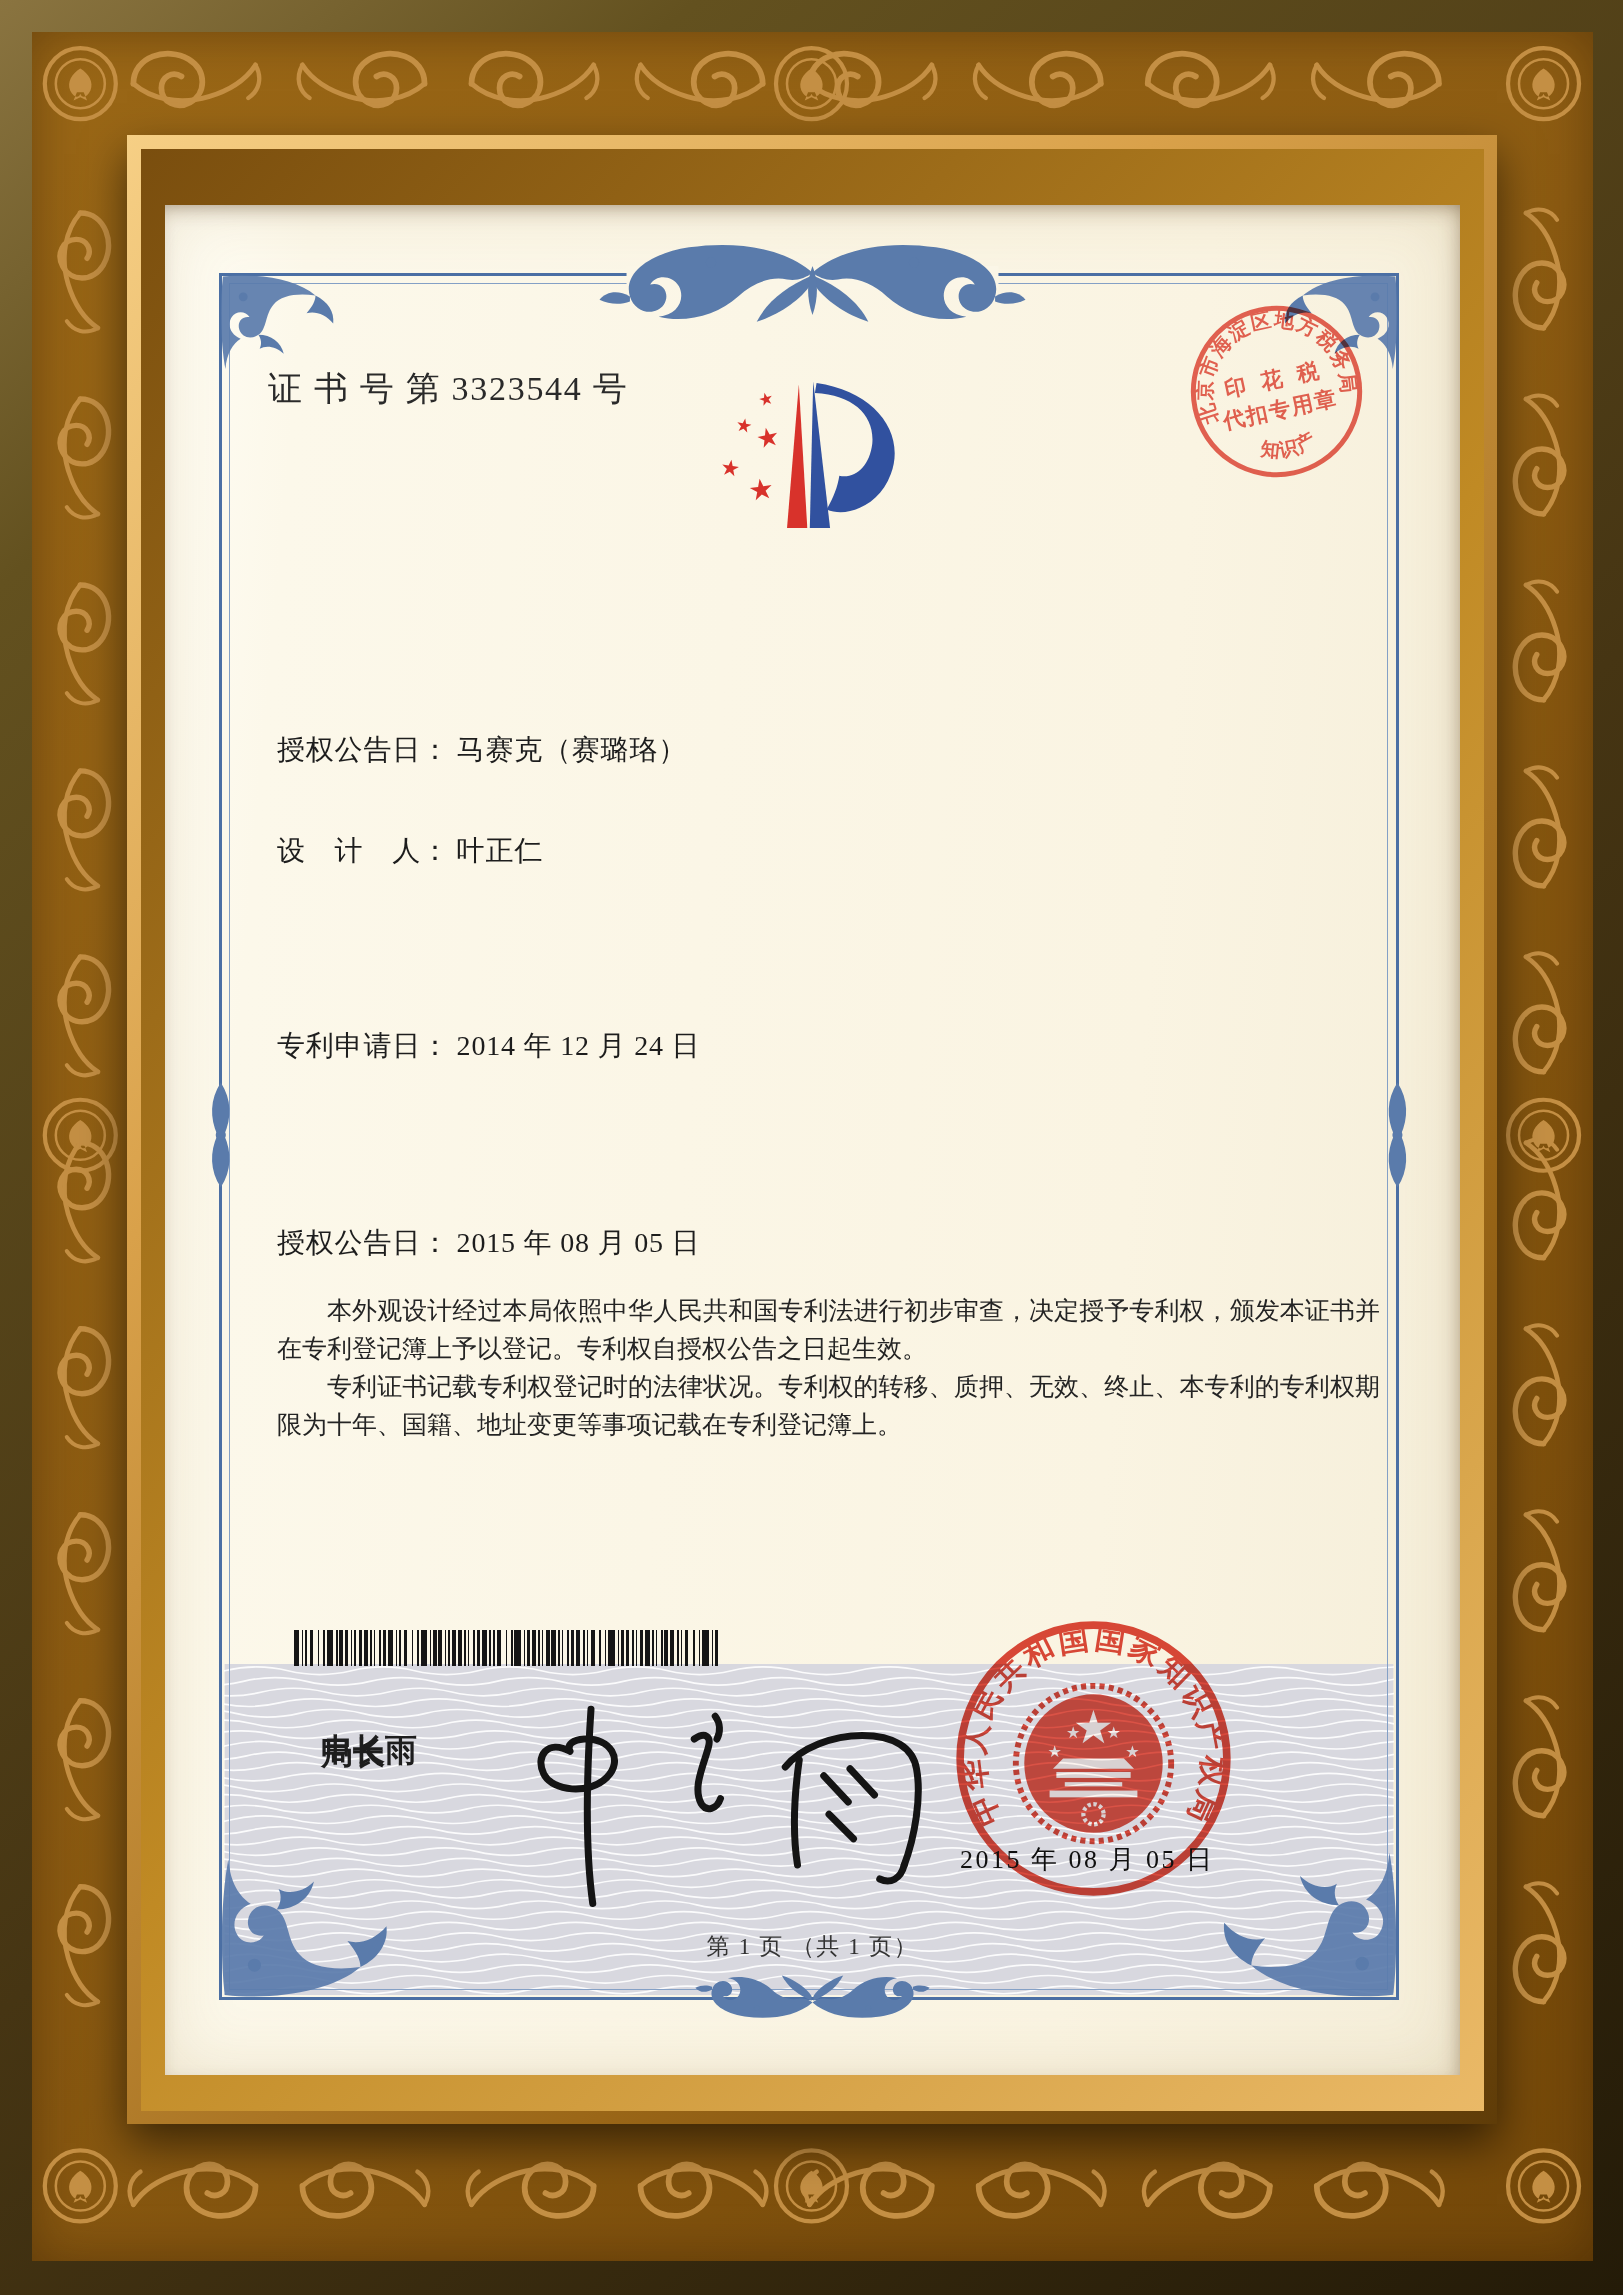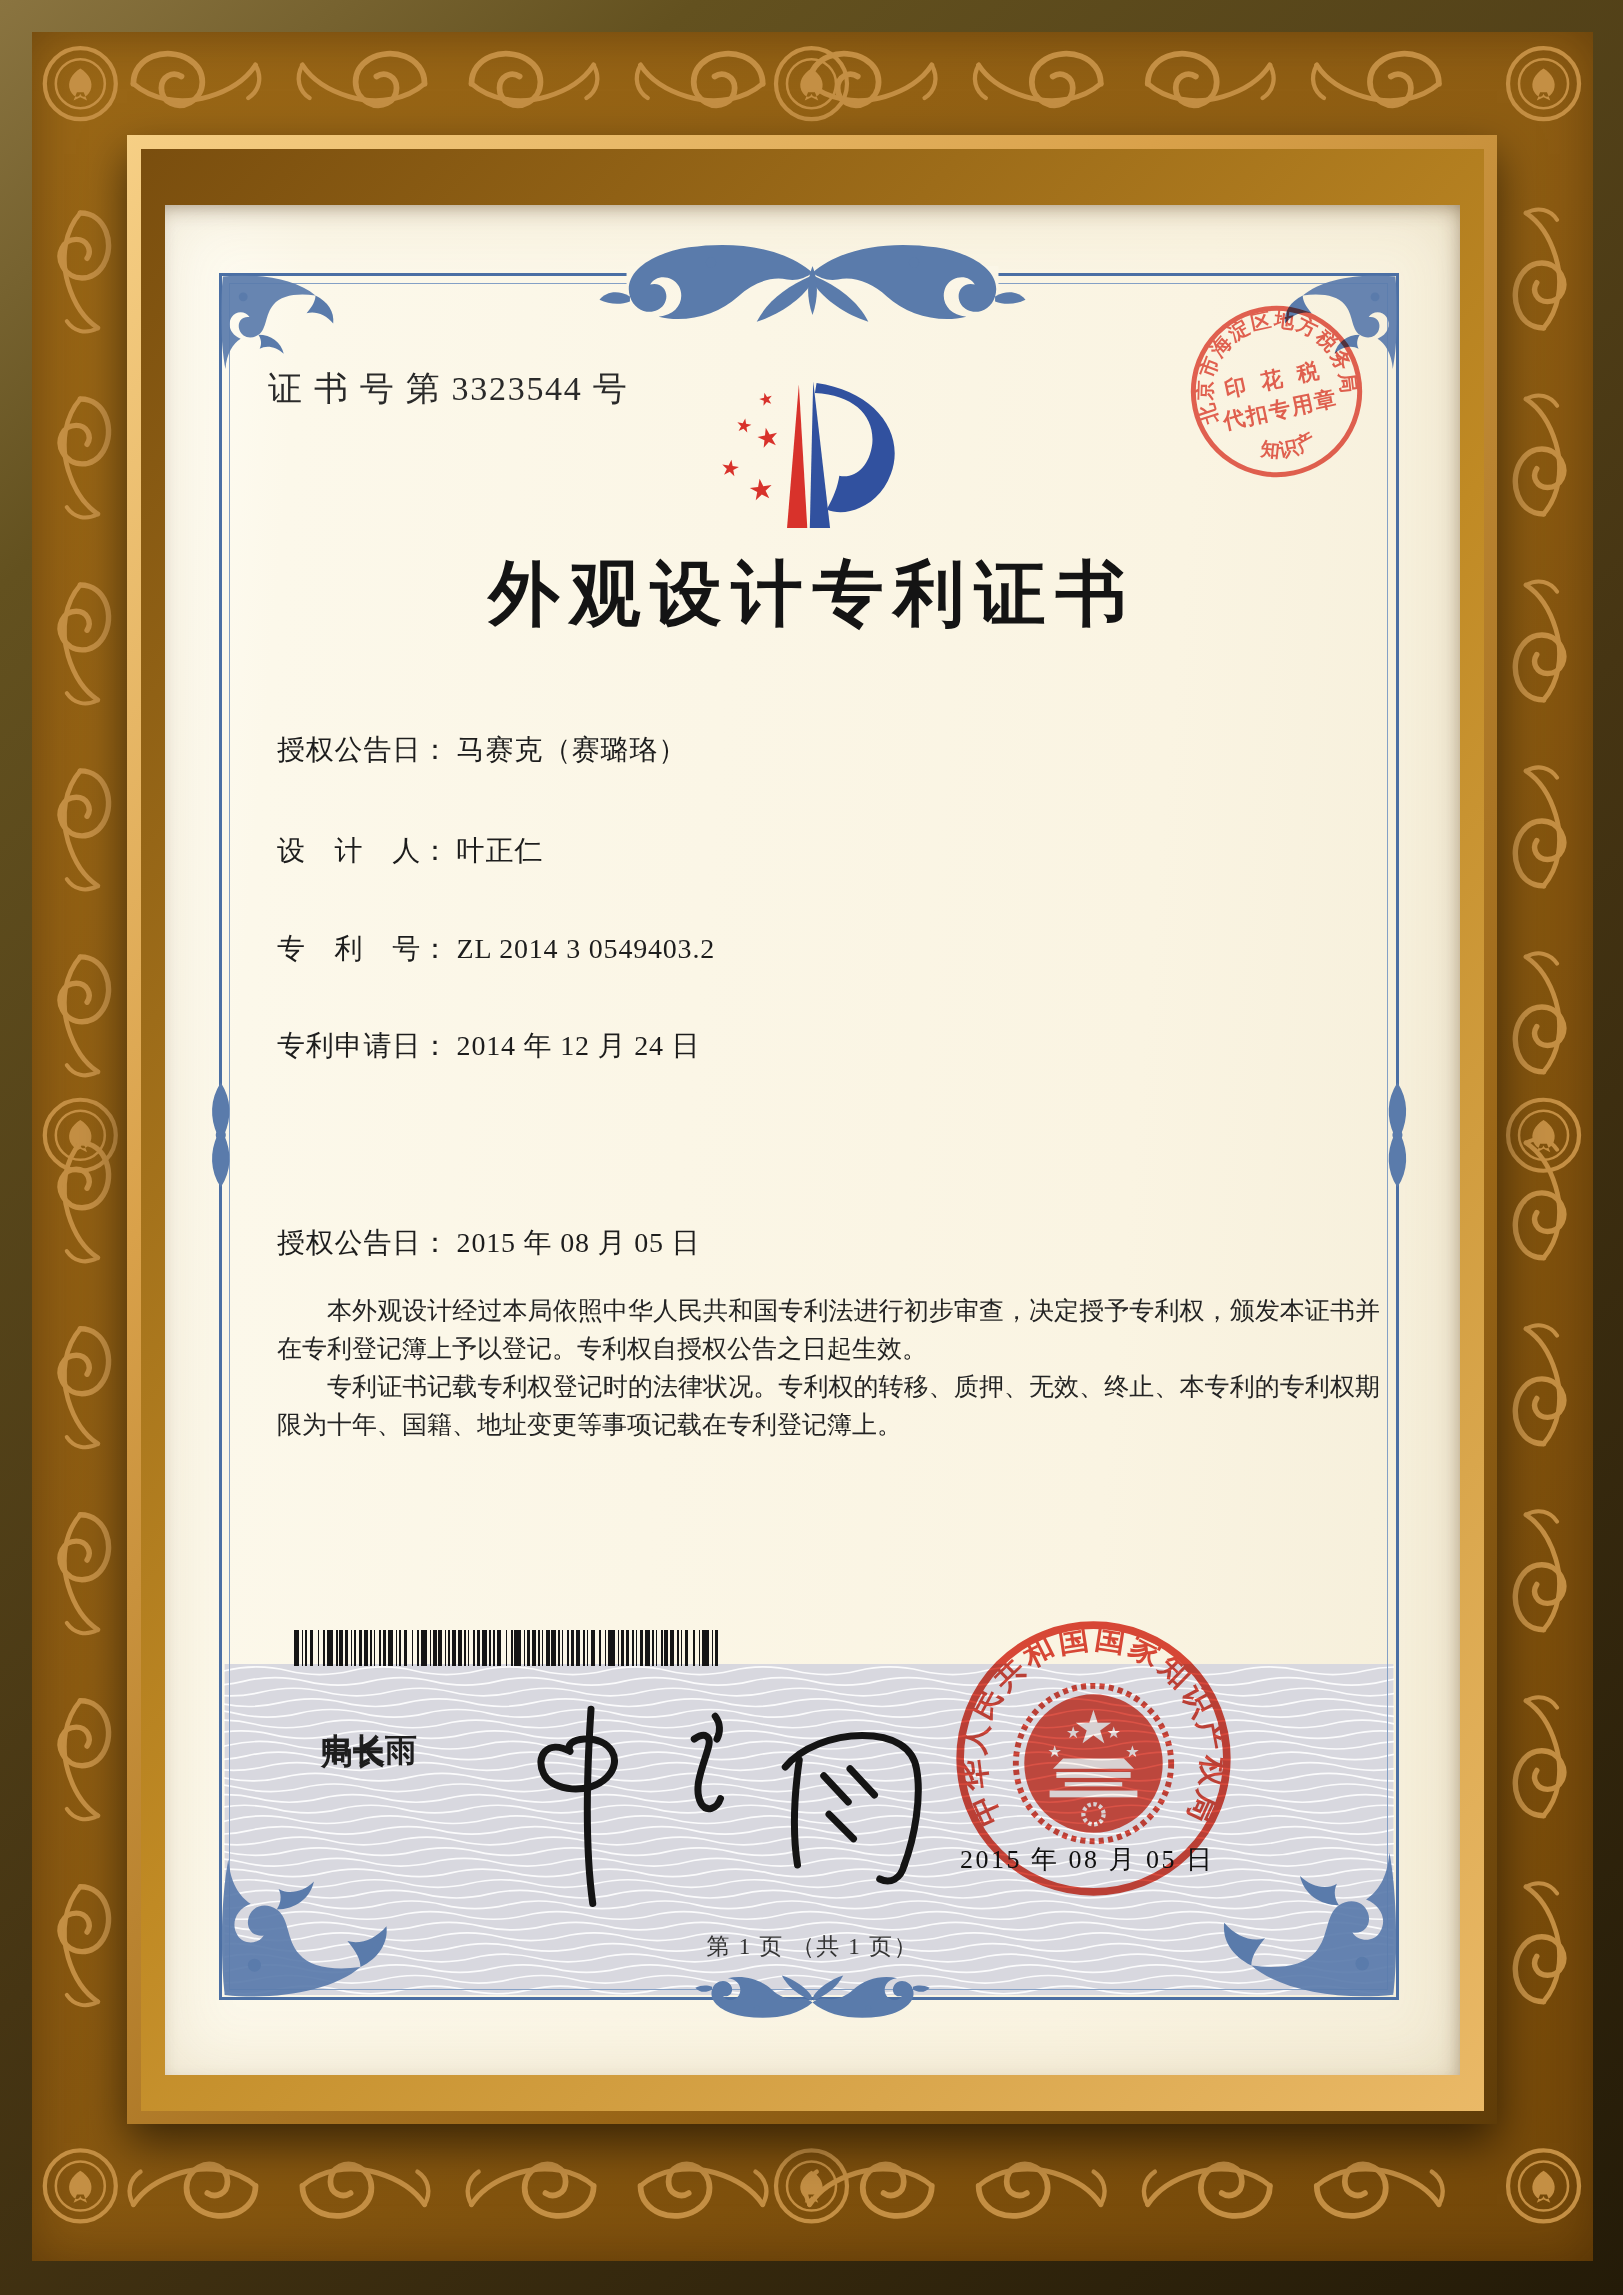--- a/index.html
+++ b/index.html
@@ -219,30 +219,26 @@
         <text font-size="24" font-weight="bold" letter-spacing="2" fill="#e1493b">
           <textPath href="#taxTop" startOffset="50%" text-anchor="middle">北京市海淀区地方税务局</textPath>
         </text>
         <text font-size="23" font-weight="bold" letter-spacing="1" fill="#e1493b">
           <textPath href="#taxBot" startOffset="50%" text-anchor="middle">国家知识产权局</textPath>
         </text>
         <text x="110" y="104" text-anchor="middle" font-size="26" font-weight="bold" letter-spacing="6" fill="#e1493b">印 花 税</text>
         <text x="110" y="141" text-anchor="middle" font-size="26" font-weight="bold" letter-spacing="2" fill="#e1493b">代扣专用章</text>
       </svg>
 
-      <div class="title">外观设计专利证书</div>
 
       <div class="field" style="top:526px">
         <span class="flabel">授权公告日：</span><span>马赛克（赛璐珞）</span>
       </div>
       <div class="field" style="top:627px">
         <span class="flabel">设　计　人：</span><span>叶正仁</span>
-      </div>
-      <div class="field" style="top:725px">
-        <span class="flabel">专　利　号：</span><span>ZL 2014 3 0549403.2</span>
       </div>
       <div class="field" style="top:822px">
         <span class="flabel">专利申请日：</span><span>2014 年 12 月 24 日</span>
       </div>
       <div class="field" style="top:1019px">
         <span class="flabel">授权公告日：</span><span>2015 年 08 月 05 日</span>
       </div>
 
       <div class="bodytext">
         <p>本外观设计经过本局依照中华人民共和国专利法进行初步审查，决定授予专利权，颁发本证书并在专利登记簿上予以登记。专利权自授权公告之日起生效。</p>

